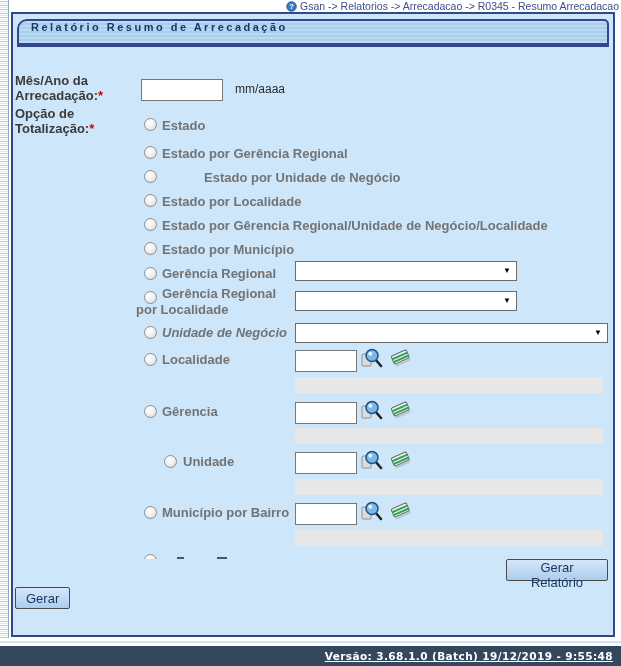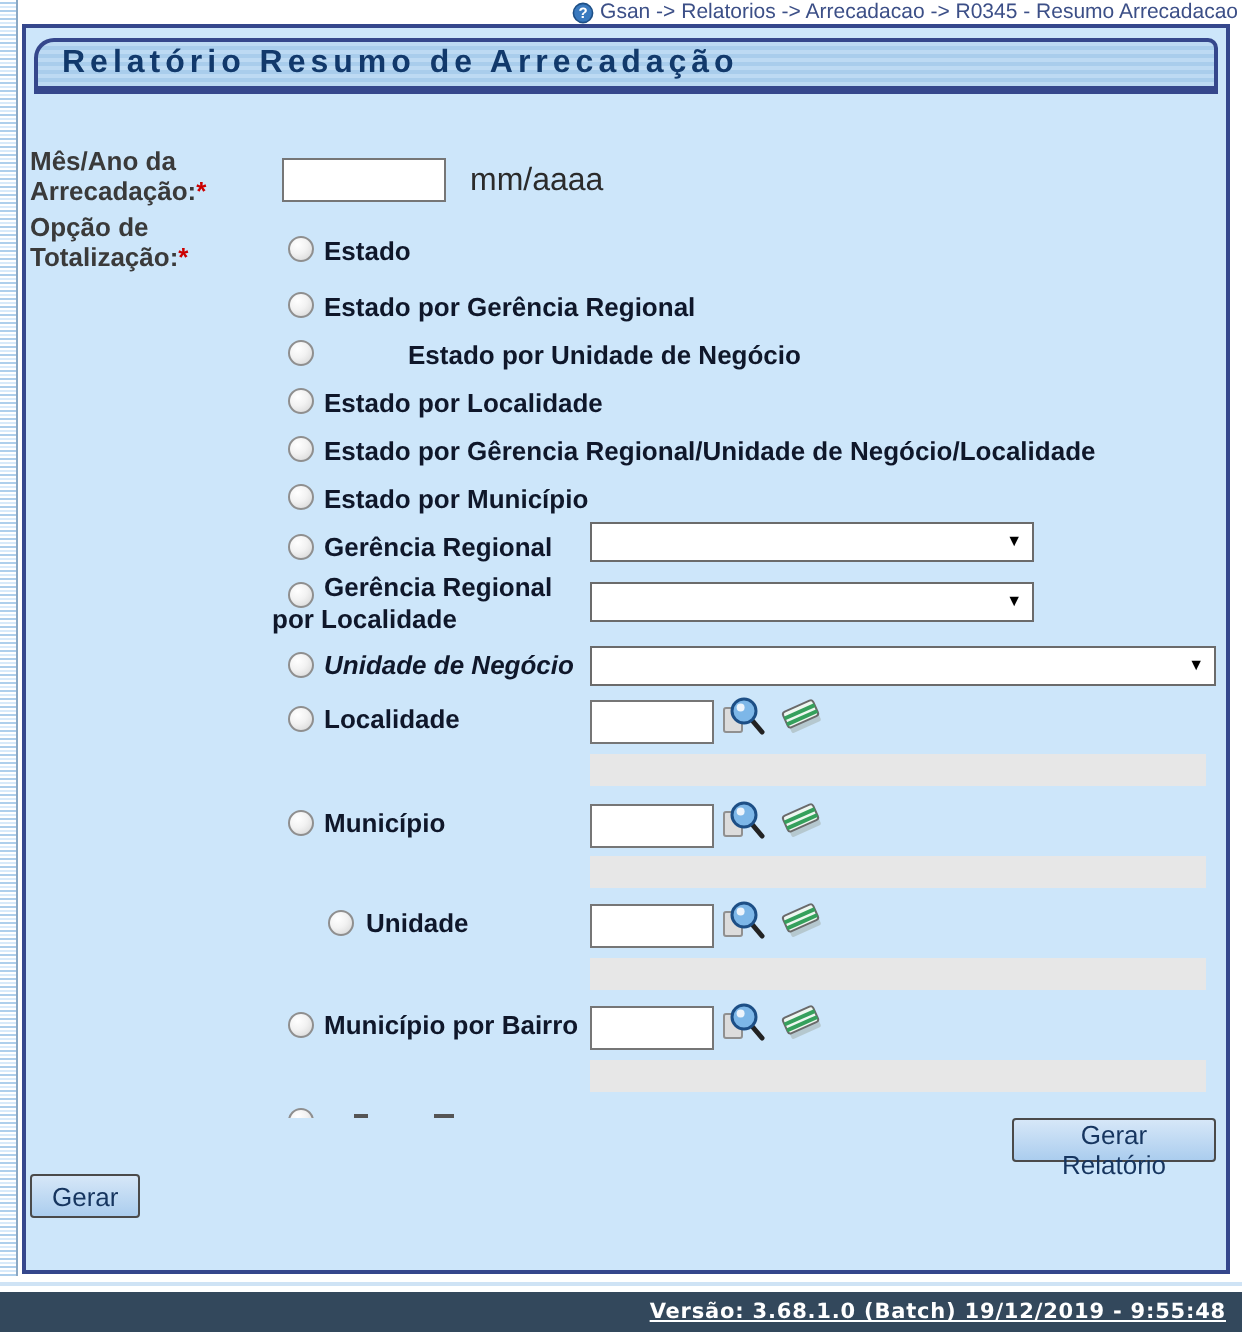--- a/index.html
+++ b/index.html
@@ -15,37 +15,37 @@
   .breadcrumb{position:absolute;top:0;right:2px;height:12px;display:flex;align-items:center;gap:3px;
     font-size:10.5px;color:#3c4f87;white-space:nowrap;}
 
   
   .frame{position:absolute;left:11px;top:12px;width:604px;height:625px;box-sizing:border-box;
     background:#cde6fa;border:2px solid #35478c;}
 
   .title-bar{position:absolute;left:4px;top:5px;width:592px;height:28px;box-sizing:border-box;
     border:2px solid #35478c;border-bottom-width:4px;border-radius:10px 5px 0 0;
     background:repeating-linear-gradient(180deg,#bddaf3 0 2px,#a9cdec 2px 4px);
-    color:#12396b;font-weight:bold;font-size:16px;letter-spacing:2.5px;
-    display:flex;align-items:center;padding-left:12px;}
+    color:#12396b;font-weight:bold;font-size:11px;letter-spacing:2.5px;
+    display:flex;padding-left:12px;}
 
   .intro{position:absolute;left:2px;top:44px;font-size:13px;color:#1c1c1c;}
 
   .flabel{position:absolute;font-weight:bold;font-size:13px;line-height:15px;color:#3a3a3a;white-space:pre-line;}
   .req{color:#cc0000;font-weight:bold;}
 
   .txt{position:absolute;box-sizing:border-box;border:1px solid #767676;background:#ffffff;
     font-size:13px;font-family:inherit;padding:1px 3px;}
   .txt.gray{background:#e7e7e7;border:none;height:16px;}
-  .hint{position:absolute;font-size:16px;color:#2b2b2b;}
+  .hint{position:absolute;font-size:12px;color:#2b2b2b;}
 
   .radio{position:absolute;appearance:none;-webkit-appearance:none;width:13px;height:13px;margin:0;
     border-radius:50%;border:1px solid #8f8f8f;
     background:radial-gradient(circle at 35% 30%,#ffffff 0%,#f2f2f2 45%,#d2d2d2 100%);}
-  .opt{position:absolute;font-weight:bold;font-size:13px;color:#0f172a;white-space:nowrap;}
+  .opt{position:absolute;font-weight:bold;font-size:13px;color:#737373;white-space:nowrap;}
 
   .selwrap{position:absolute;height:20px;}
   .selwrap::after{content:"▼";position:absolute;right:6px;top:5px;font-size:8px;color:#000;pointer-events:none;}
   .selwrap select{appearance:none;-webkit-appearance:none;width:100%;height:20px;box-sizing:border-box;
     border:1px solid #6b6b6b;border-radius:0;background:#ffffff;font-size:12px;padding:0 16px 0 4px;}
 
   .icon-btn{position:absolute;width:24px;height:24px;padding:0;border:none;background:transparent;cursor:pointer;}
 
   .btn{position:absolute;height:22px;box-sizing:border-box;border:1px solid #4a4a4a;border-radius:2px;
     background:linear-gradient(180deg,#d6e7f8,#abcdee);color:#16355f;font-size:13px;
@@ -150,21 +150,21 @@
             <rect x="3.5" y="6.5" width="16.5" height="8.5" rx="1.5" fill="#eef7f0" stroke="#6a6a6a"></rect>
             <rect x="3.5" y="8.6" width="16.5" height="2" fill="#35a05c"></rect>
             <rect x="3.5" y="11.8" width="16.5" height="2" fill="#35a05c"></rect>
           </g>
         </svg>
       </span>
     </button>
     <input class="txt gray" style="left: 282px; top: 363px; width: 308px;" type="text" readonly="" value="">
 
     <input class="radio" type="radio" name="opcao" style="left: 131px; top: 391px;">
-    <label class="opt" style="left:149px;top:390px;">Município</label>
+    <label class="opt" style="left:149px;top:390px;">Gêrencia</label>
     <input class="txt" style="left: 282px; top: 388px; width: 62px; height: 22px;" type="text" value="">
     <button class="icon-btn" style="left:346px;top:384px;">
       <span>
         <svg width="24" height="24" viewBox="0 0 24 24">
           <rect x="3" y="8" width="9" height="12" rx="1" fill="#dcdcdc" stroke="#909090"></rect>
           <line x1="16.5" y1="13.5" x2="22" y2="20" stroke="#222222" stroke-width="2.5" stroke-linecap="round"></line>
           <circle cx="13" cy="9.5" r="6" fill="#7db7e8" stroke="#1d4f86" stroke-width="1.5"></circle>
           <circle cx="11.3" cy="7.8" r="2" fill="#ffffff" opacity="0.85"></circle>
         </svg>
       </span>

